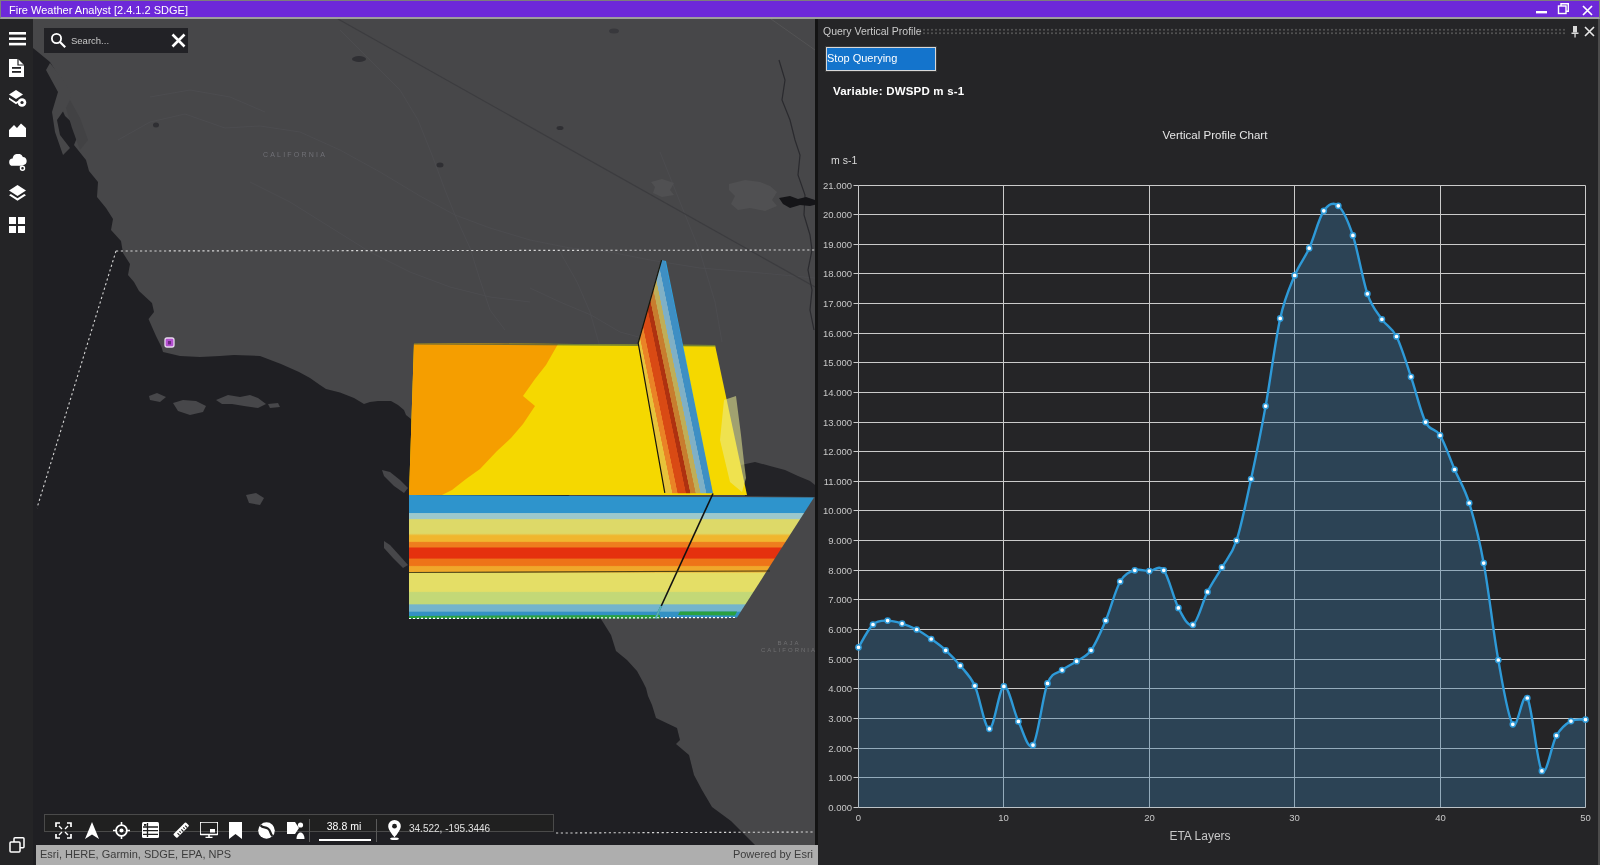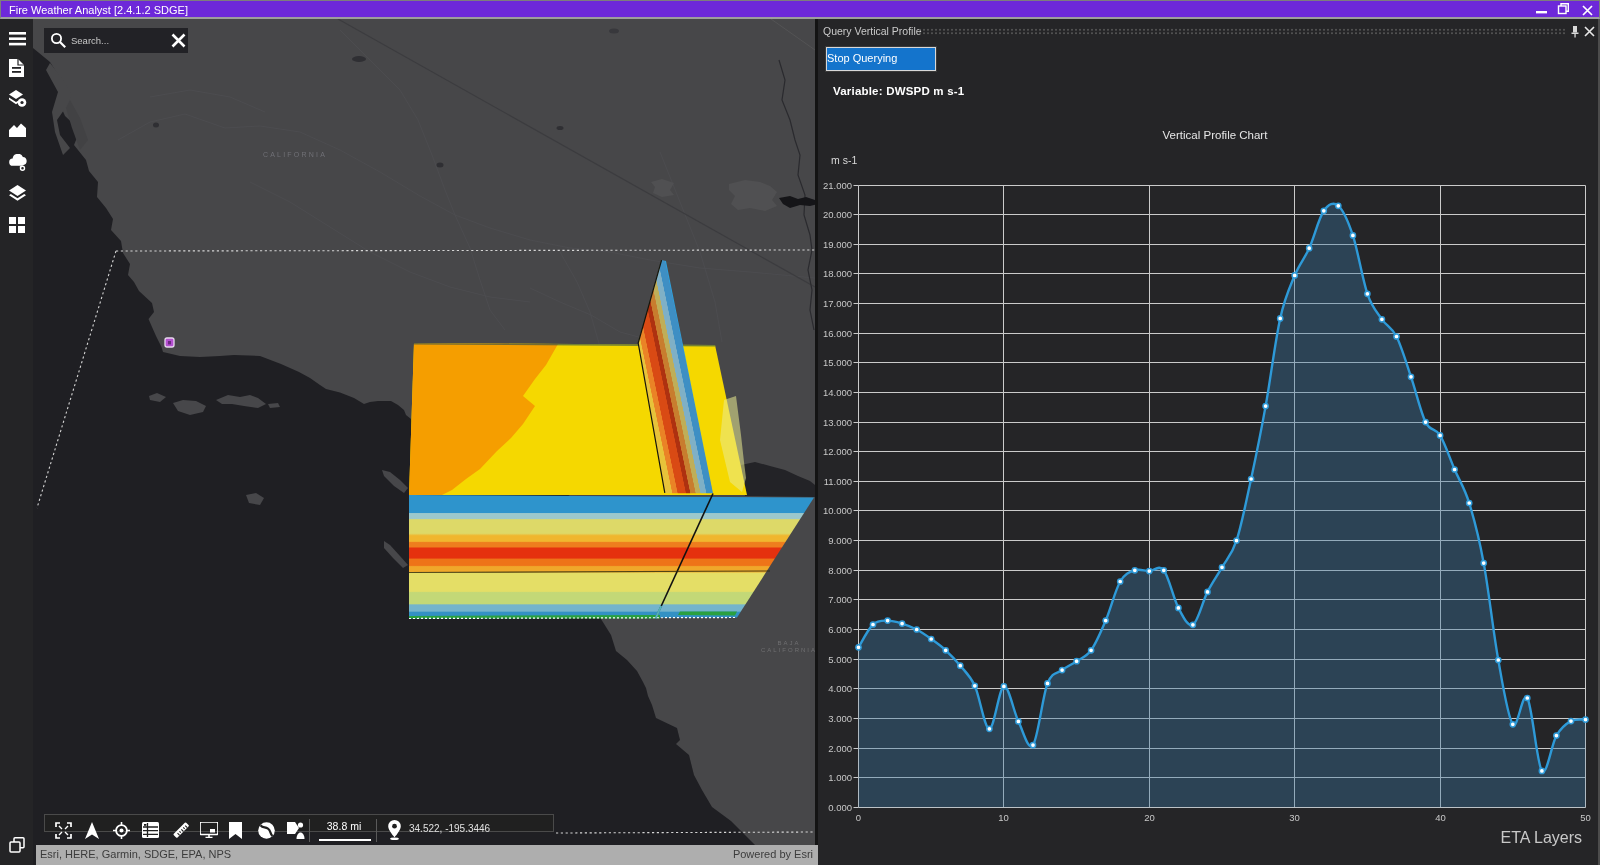--- a/index.html
+++ b/index.html
@@ -10,21 +10,21 @@
 #map{position:absolute;left:33px;top:19px;width:782px;height:846px;background:#ffffff;overflow:hidden}
 #splitter{position:absolute;left:815px;top:19px;width:3px;height:846px;background:#141414}
 #panel{position:absolute;left:818px;top:19px;width:782px;height:846px;background:#252527;border-right:2px solid #4c4c4c}
 #phead{position:absolute;left:0;top:0;width:100%;height:22px}
 #phead .pt{position:absolute;left:5px;top:6px;font-size:10.5px;color:#cacaca}
 #pgrip{position:absolute;left:100px;top:9px;width:647px;height:7px;background-image:radial-gradient(circle,#555 0.8px,transparent 1px);background-size:4px 3.5px;opacity:0.9}
 #stopbtn{position:absolute;left:8px;top:28px;width:110px;height:24px;background:#1474cc;border:1px solid #d8d8d8;outline:1px solid #3a3a3a;color:#fff;font-size:11px;text-align:left;line-height:21px}
 #vartext{position:absolute;left:15px;top:66px;font-size:11.5px;font-weight:bold;color:#fff;letter-spacing:0.2px}
 #ctitle{position:absolute;left:0;top:110px;width:794px;text-align:center;font-size:11.5px;color:#e6e6e6}
 #munit{position:absolute;left:13px;top:135px;font-size:10.5px;color:#dadada}
-#etalab{position:absolute;left:0;top:810px;width:764px;text-align:right;font-size:16px;color:#c8c8c8}
+#etalab{position:absolute;left:0;top:810px;width:764px;text-align:center;font-size:12px;color:#c8c8c8}
 #tabs{position:absolute;left:0;top:824px;width:782px;height:23px;background:#2a2a2d;border-top:1px solid #3f3f46}
 .tab{position:absolute;top:0;height:23px;font-size:10.5px;line-height:22px;padding:0 7px;border-right:1px solid #3f3f46}
 #tab1{left:0;width:39px;text-align:center;padding:0;font-size:10.5px;background:#37373b;color:#f0f0f0}
 #tab2{left:39.5px;background:#222225;color:#2f9bd6}
 #statusbar{position:absolute;left:36px;top:845px;width:782px;height:20px;background:#aeaeae;color:#3c3c3c;font-size:11px;line-height:19px}
 #statusbar .l{position:absolute;left:4px}
 #statusbar .r{position:absolute;right:5px}
 #searchbox{position:absolute;left:11px;top:9px;width:144px;height:25px;background:#222226}
 #searchbox .st{position:absolute;left:27px;top:7px;font-size:9.5px;color:#c8c8c8}
 #maptools{position:absolute;left:11px;top:795px;width:510px;height:18px;background:#202020;border:1px solid #4a4a4a}

